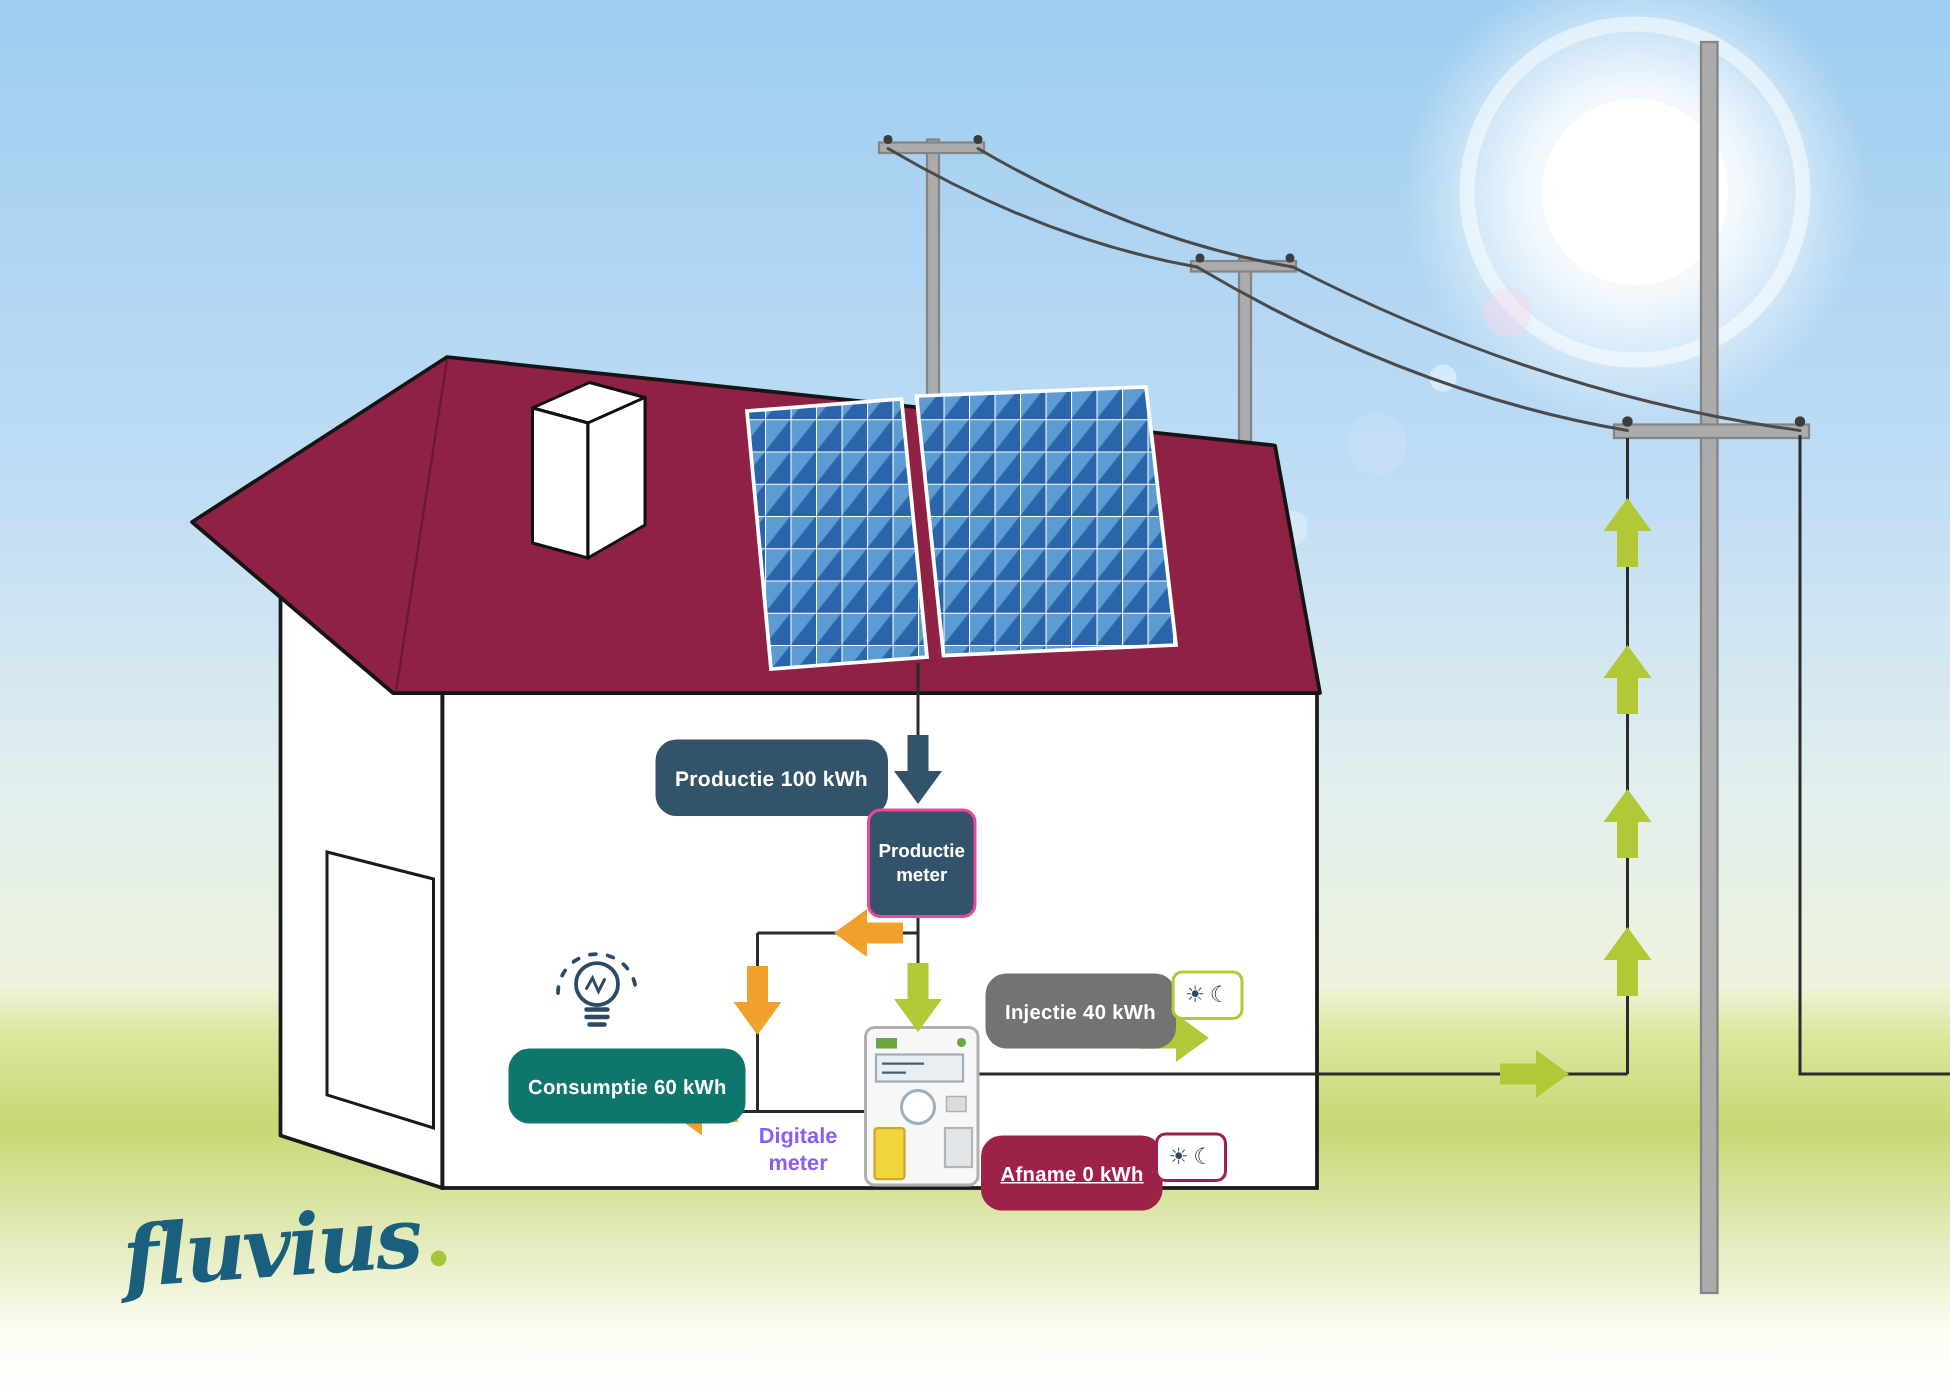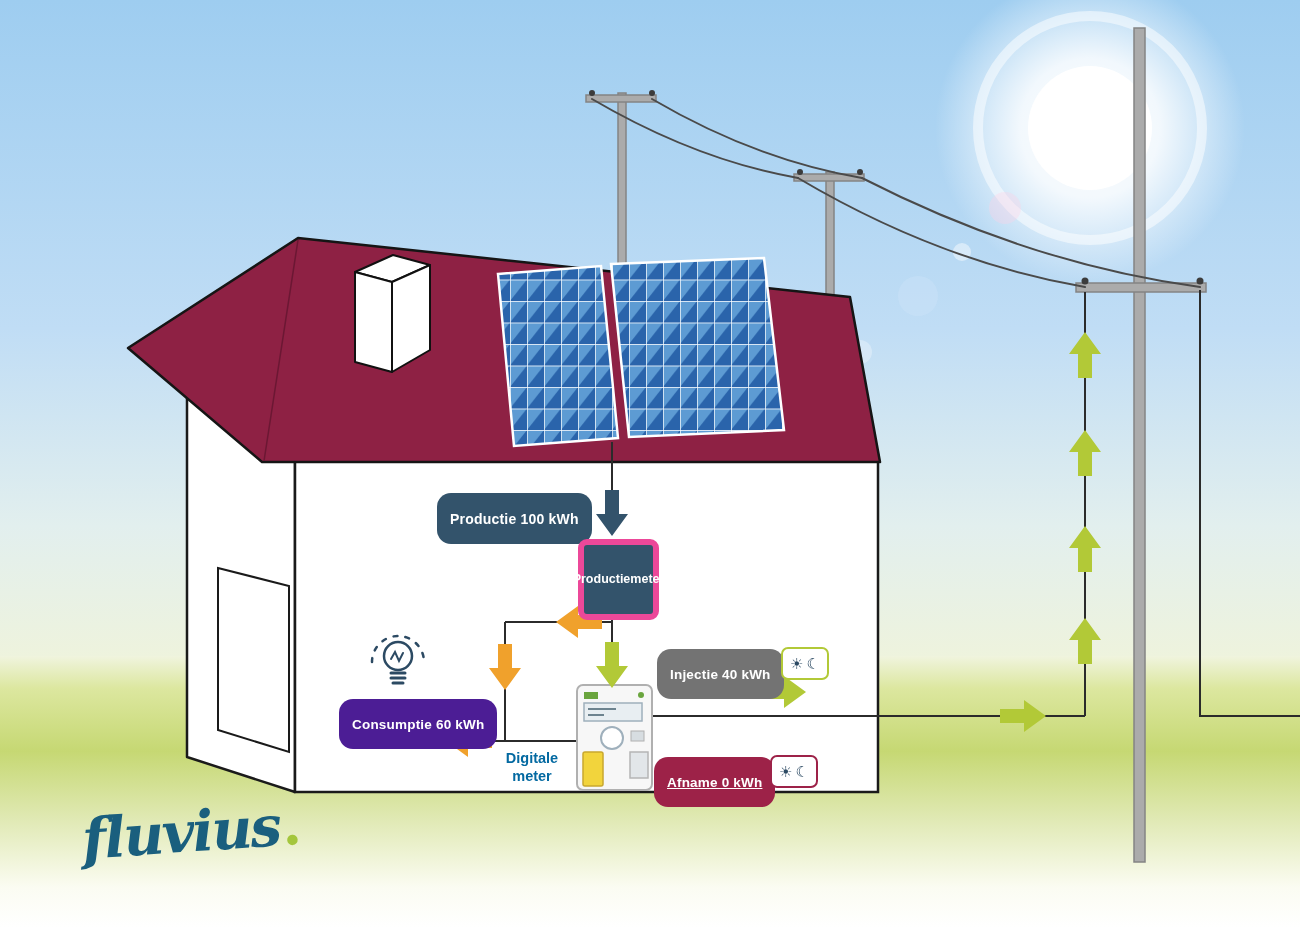--- a/index.html
+++ b/index.html
@@ -5,31 +5,31 @@
   html,body{margin:0;padding:0;background:#ffffff;}
   .canvas{position:relative;width:1300px;height:928px;overflow:hidden;background:#fff;
           font-family:"Liberation Sans",sans-serif;}
   .canvas svg.scene{position:absolute;left:0;top:0;z-index:0;}
   .ov{position:absolute;z-index:2;}
   .pill{display:inline-flex;align-items:center;justify-content:center;height:26px;
         padding:12px 13px;border-radius:14px;color:#fff;font-weight:bold;font-size:13.5px;
         white-space:nowrap;letter-spacing:.2px;}
   .pill.navy{background:#33536b;height:27px;font-size:14px;}
   .pill.lime{background:#737373;}
-  .pill.orange{background:#4c1d95;}
+  .pill.orange{background:#0f766e;}
   .pill.maroon{background:#9d2248;}
   .iconbox{display:inline-flex;align-items:center;justify-content:center;gap:3px;
            width:44px;height:29px;background:#fff;border-radius:7px;color:#2c4a63;
            font-size:15px;line-height:1;}
   .iconbox.lime{border:2.5px solid #b2c937;}
   .iconbox.maroon{border:2.5px solid #9d2248;}
-  .meterbox{width:69px;height:69px;background:#33536b;border:6px solid #ec4899;border-radius:9px;
-            color:#fff;display:flex;align-items:center;justify-content:center;
+  .meterbox{width:69px;height:69px;background:#33536b;border:2px solid #ec4899;border-radius:9px;
+            color:#fff;display:flex;flex-direction:column;align-items:center;justify-content:center;
             font-size:12.5px;font-weight:bold;line-height:1.25;text-align:center;}
-  .meterlabel{width:84px;text-align:center;color:#0369a1;font-weight:bold;font-size:14.5px;line-height:1.25;}
+  .meterlabel{width:84px;text-align:center;color:#8b5cf6;font-weight:bold;font-size:14.5px;line-height:1.25;}
   .logo{font-family:"DejaVu Serif",serif;font-style:italic;font-weight:bold;font-size:56px;
         color:#1a5f7e;letter-spacing:-2px;transform:rotate(-4deg);transform-origin:left center;}
   .logo .dot{color:#a4c63c;font-style:normal;margin-left:2px;}
 </style>
 </head>
 <body>
 
 <div class="canvas">
 
 <svg class="scene" width="1300" height="928" viewBox="0 0 1300 928">

